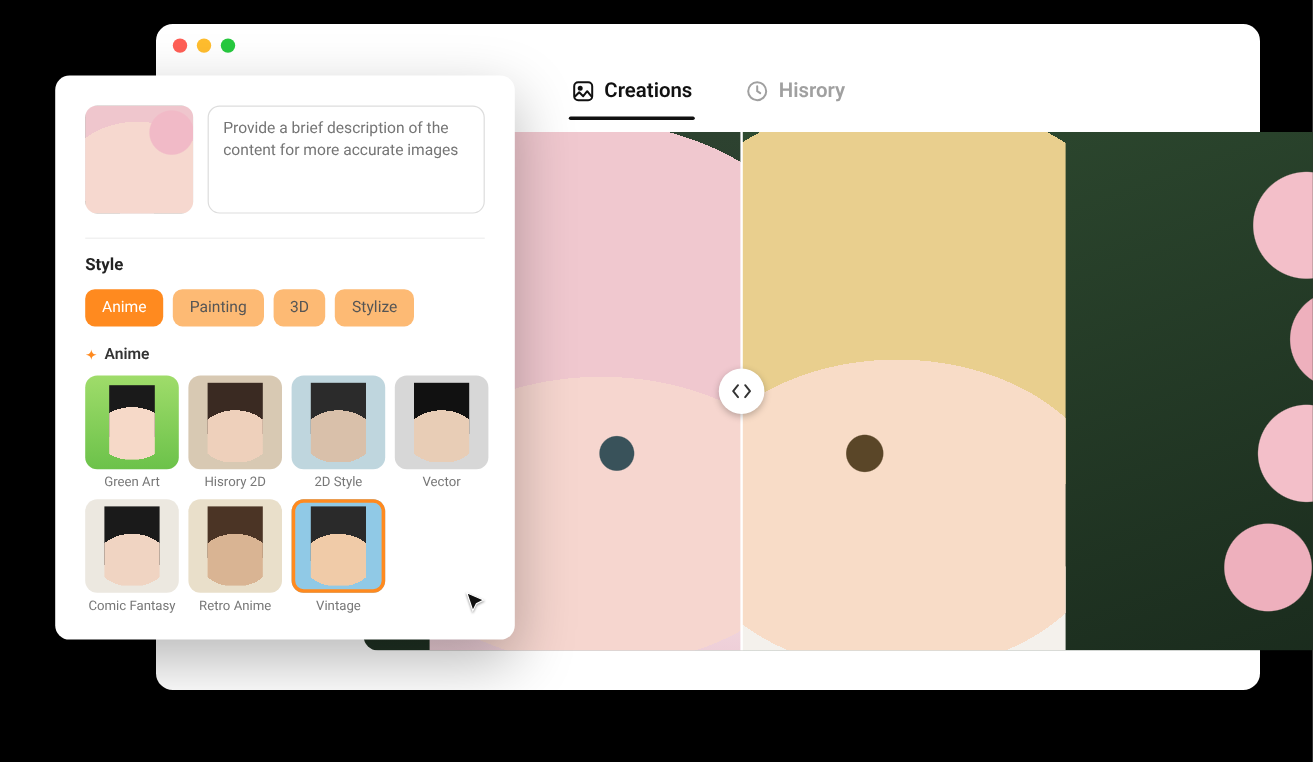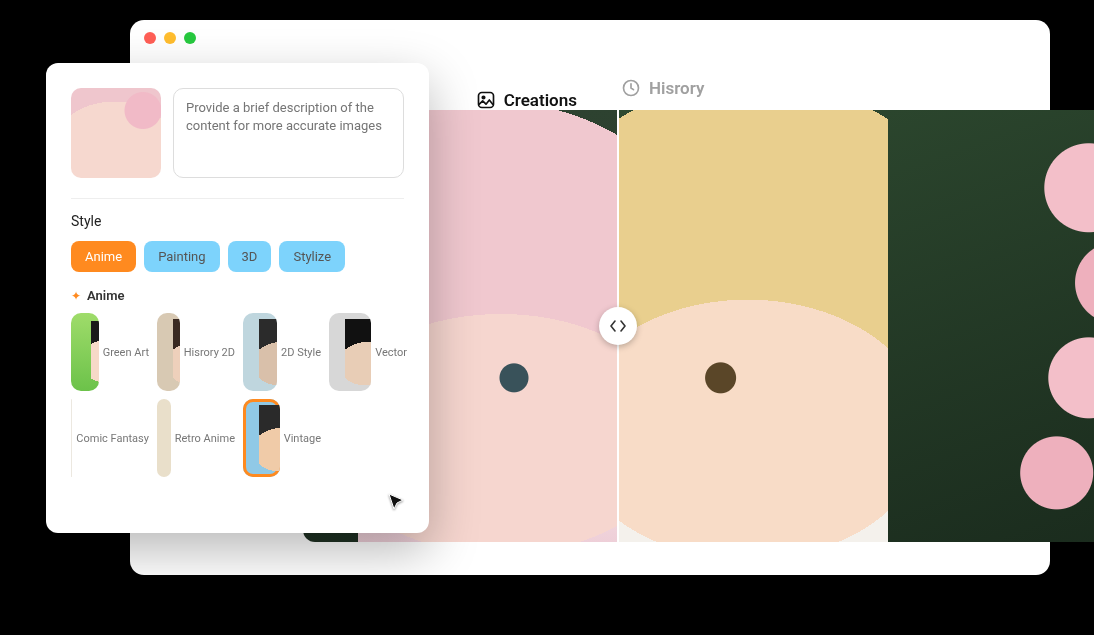--- a/index.html
+++ b/index.html
@@ -44,21 +44,21 @@
   display: flex;
   align-items: center;
   gap: 8px;
   padding: 8px 2px 14px 2px;
   font-size: 17px;
   font-weight: 600;
   color: #a0a0a0;
   cursor: pointer;
   position: relative;
 }
-.tab.active { color: #111; margin-top: 24px; }
+.tab.active { color: #111; }
 .tab.active::after {
   content: '';
   position: absolute;
   bottom: 0;
   left: 0; right: 0;
   height: 3px;
   background: #111;
   border-radius: 2px;
 }
 .tab-icon svg { width: 20px; height: 20px; display:block; }
@@ -162,35 +162,35 @@
     radial-gradient(ellipse 70px 55px at 48% 40%, #efc6cd 0 100%, transparent),
     linear-gradient(180deg,#2f4a32,#1e3022);
 }
 .prompt {
   flex:1; height:90px; border:1px solid #ddd; border-radius:10px;
   padding:10px 12px; font-size:13px; color:#9c9c9c; line-height:1.4;
   resize:none; font-family:inherit;
 }
 .hr { border:0; border-top:1px solid #eee; margin:20px 0 14px; }
 
-.section-title { font-size:14px; font-weight:400; color:#222; margin-bottom:12px; }
+.section-title { font-size:14px; font-weight:700; color:#222; margin-bottom:12px; }
 
 .chips { display:flex; gap:8px; }
 .chip {
   padding:8px 14px; font-size:13px; color:#555;
-  background:#7dd3fc; border-radius:8px; cursor:pointer;
+  background:#fdba74; border-radius:8px; cursor:pointer;
 }
 .chip.active { background:#ff8a1f; color:#fff; }
 
 .subhead { display:flex; align-items:center; gap:6px; margin:16px 0 10px; }
 .subhead .spark { color:#ff8a1f; font-size:12px; }
 .subhead .label { font-size:13px; font-weight:600; color:#333; }
 
 .grid { display:grid; grid-template-columns: repeat(4, 78px); gap:8px 8px; }
-.cell { display:flex; flex-direction:row; align-items:center; gap:4px; cursor:pointer; }
+.cell { display:flex; flex-direction:column; align-items:center; gap:4px; cursor:pointer; }
 .cell .art { width:78px; height:78px; border-radius:10px; position:relative; overflow:hidden; }
 .cell.selected .art { outline:3px solid #ff8a1f; outline-offset:-3px; }
 .cell .cap { font-size:11px; color:#777; text-align:center; white-space:nowrap; }
 
 
 .s1{background:linear-gradient(#9fdc6a,#6cc24a);} 
 .s1::after{content:'';position:absolute;left:20px;top:8px;width:38px;height:62px;background:radial-gradient(ellipse 30px 22px at 50% 65%,#f6d9c8 0 100%,transparent),radial-gradient(ellipse 34px 28px at 50% 32%,#1a1a1a 0 100%,transparent);}
 .s2{background:#e6e1ef;}
 .s2::after{content:'';position:absolute;left:16px;top:6px;width:46px;height:66px;background:radial-gradient(ellipse 30px 22px at 50% 68%,#f6d9c8 0 100%,transparent),radial-gradient(ellipse 36px 30px at 50% 30%,#a893d6 0 100%,transparent);}
 .s3{background:#d8c9b3;}

